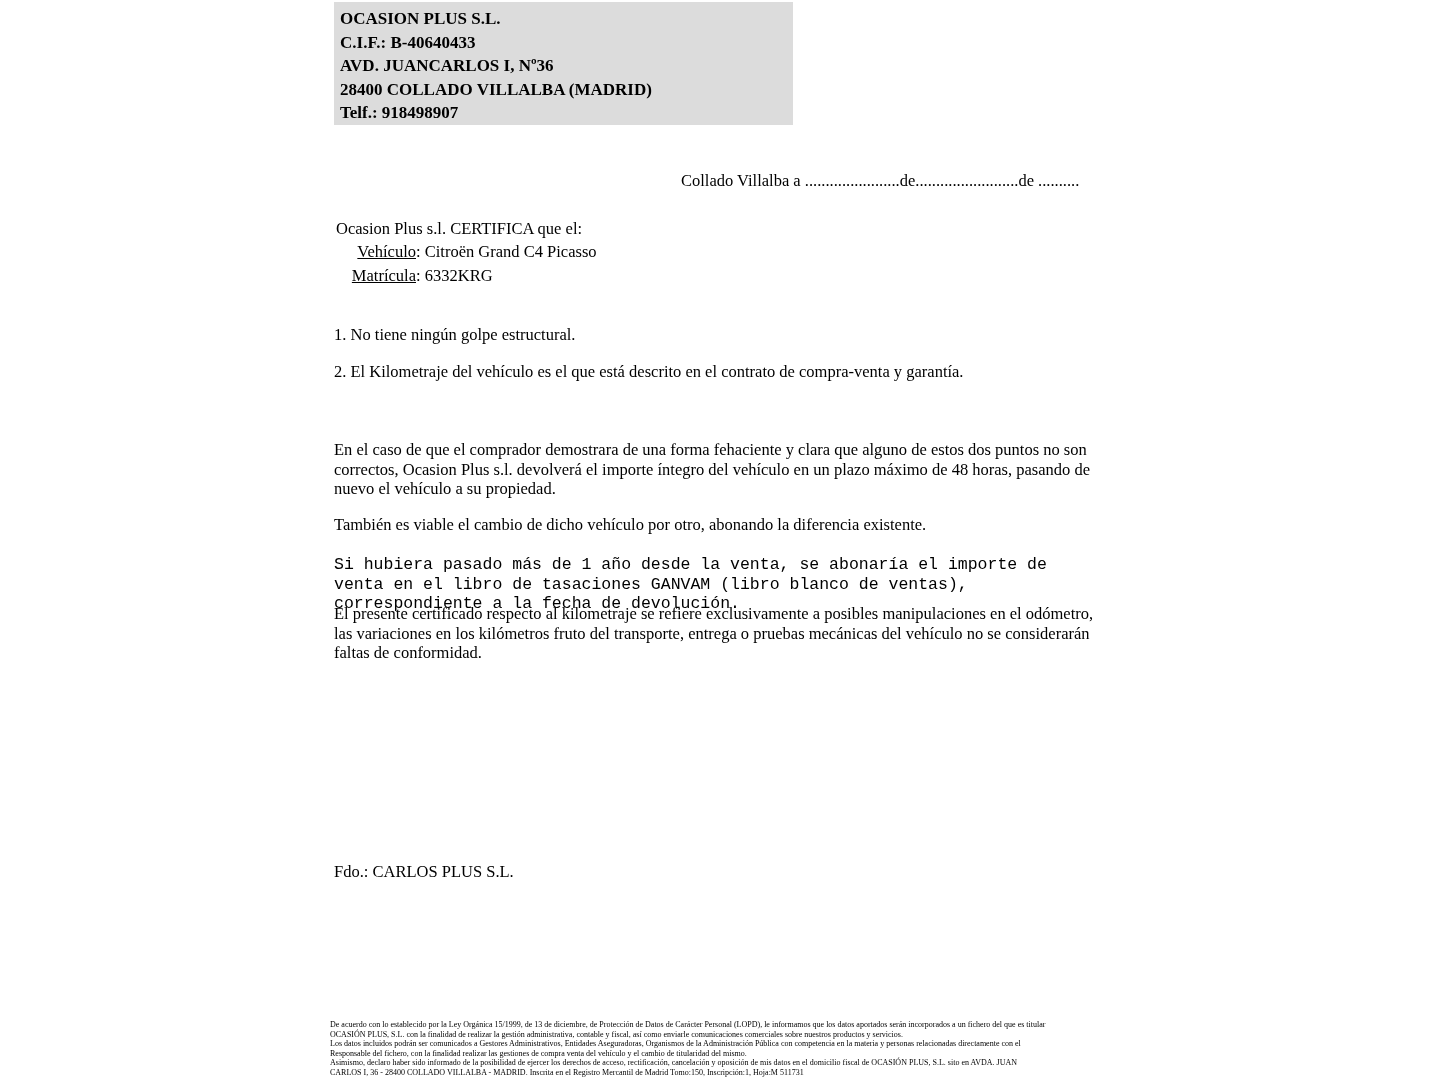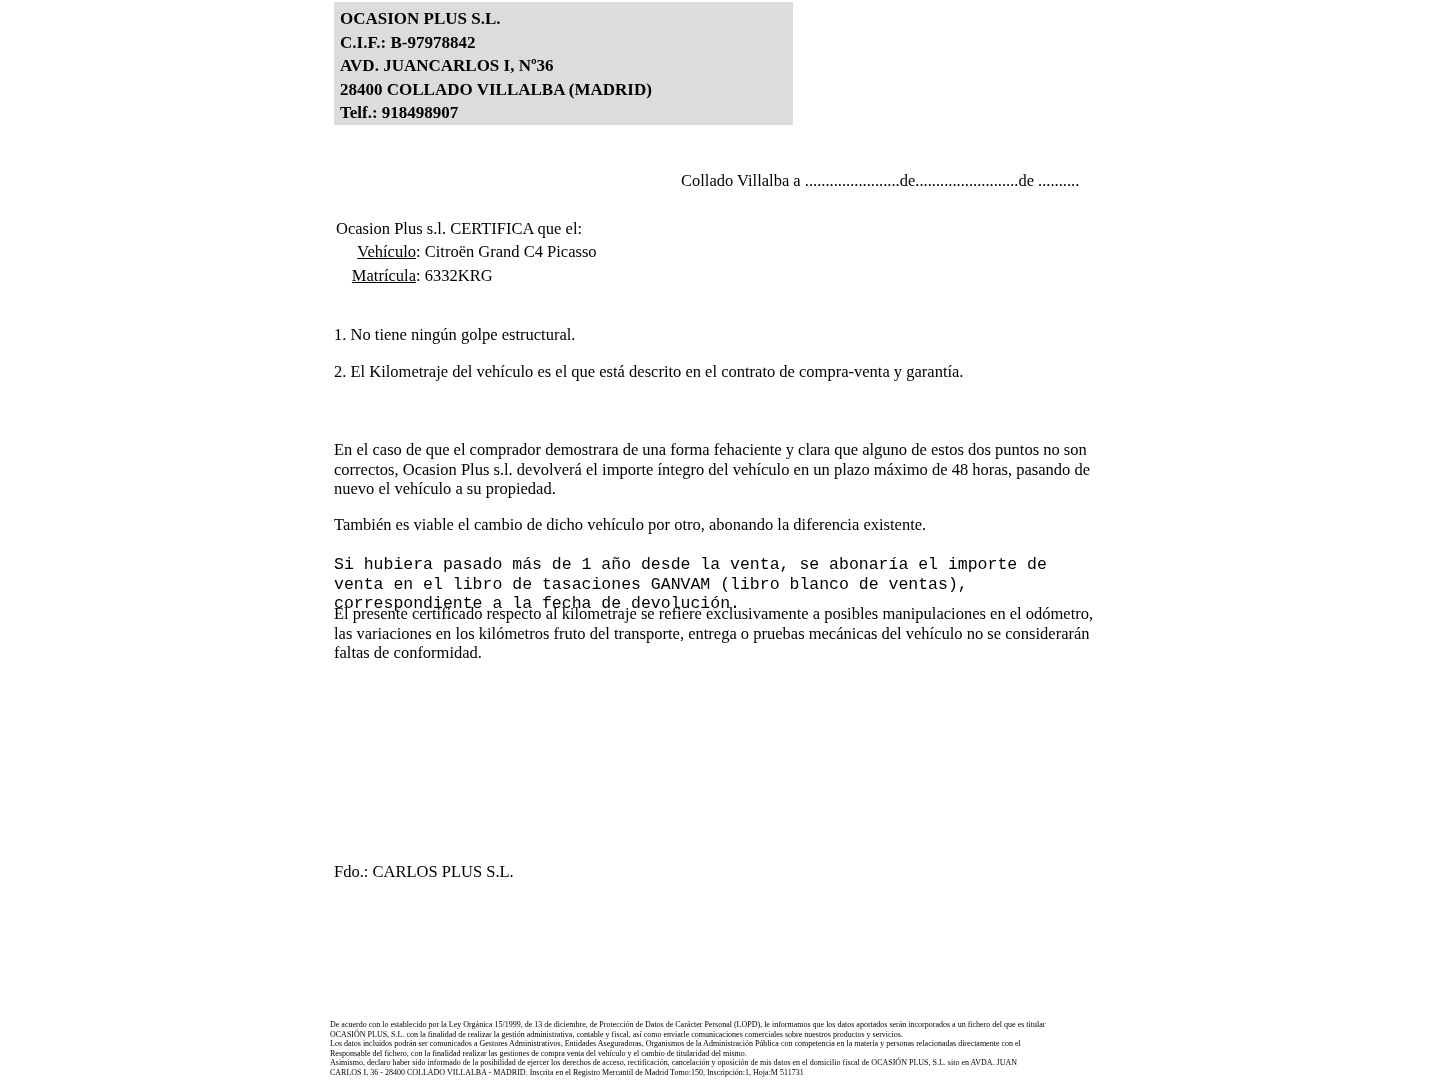--- a/index.html
+++ b/index.html
@@ -95,21 +95,21 @@
     font-size: 8px;
     line-height: 9.6px;
   }
   .legal-footer .legal-line { white-space: nowrap; }
 </style>
 </head>
 <body>
 
 <div class="abs letterhead" style="background: rgb(220, 220, 220);">
   <div class="lh-line">OCASION PLUS S.L.</div>
-  <div class="lh-line">C.I.F.: B-97978842</div>
+  <div class="lh-line">C.I.F.: B-40640433</div>
   <div class="lh-line">AVD. JUANCARLOS I, Nº36</div>
   <div class="lh-line">28400 COLLADO VILLALBA (MADRID)</div>
   <div class="lh-line">Telf.: 918498907</div>
 </div>
 
 <div class="abs date-line">Collado Villalba a .......................de.........................de ..........</div>
 
 <div class="abs cert-block">
   <div class="cert-row">Ocasion Plus s.l. CERTIFICA que el:</div>
   <div class="cert-row">

